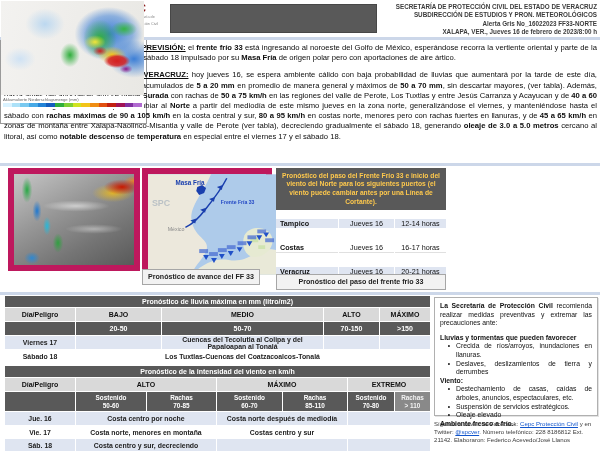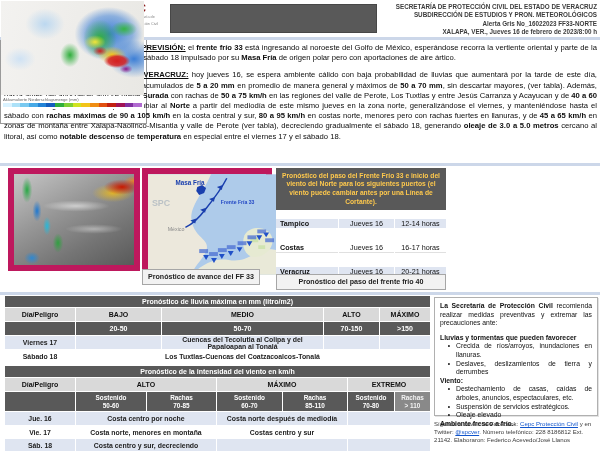--- a/index.html
+++ b/index.html
@@ -214,21 +214,21 @@
       <div class="pn">Costas</div>
       <div class="pd">Jueves 16</div>
       <div class="ph">16-17 horas</div>
     </div>
     <div class="prow alt">
       <div class="pn">Veracruz</div>
       <div class="pd">Jueves 16</div>
       <div class="ph">20-21 horas</div>
     </div>
   </div>
-  <div class="caption" style="left:276px;top:274px;width:170px">Pronóstico del paso del frente frio 40</div>
+  <div class="caption" style="left:276px;top:274px;width:170px">Pronóstico del paso del frente frio 33</div>
 
   <div class="rainbox">
     <div class="rainmap"></div>
     <div class="rainlegend">
       <span>Akkumulierte Niederschlagsmenge (mm)</span>
       <div class="legrow">
         <i style="background:#d9f2ff"></i>
           <i style="background:#ace1f8"></i>
           <i style="background:#79c9f0"></i>
         <i style="background:#47a9e6"></i>

